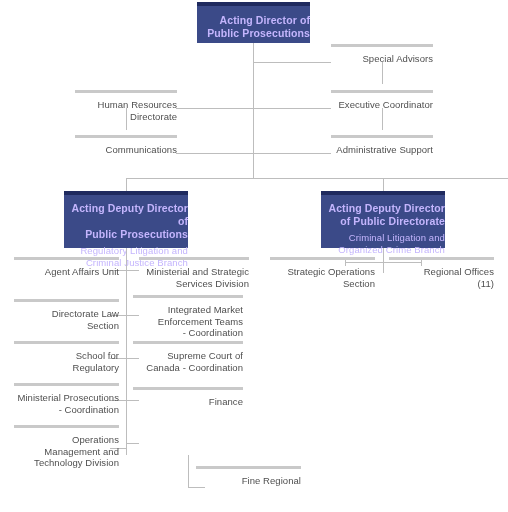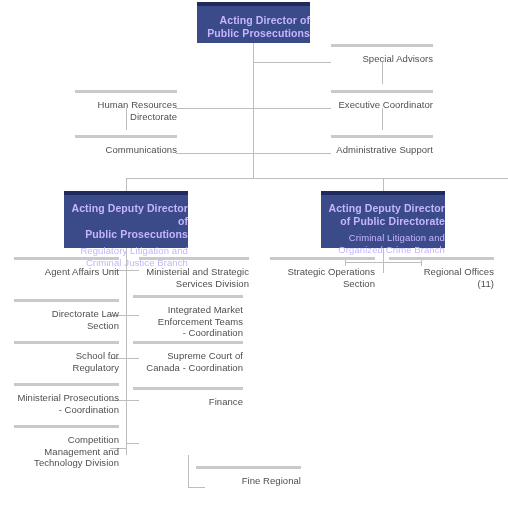--- a/index.html
+++ b/index.html
@@ -187,21 +187,21 @@
     <div class="bar"></div>
     <span class="lbl">
       <span>Ministerial Prosecutions</span><br>
       <span>- Coordination</span>
     </span>
   </div>
 
   <div class="node" style="left:14px;top:425px;width:105px;">
     <div class="bar"></div>
     <span class="lbl">
-      <span>Competition</span><br>
+      <span>Operations</span><br>
       <span>Management and</span><br>
       <span>Technology Division</span>
     </span>
   </div>
 
   <div class="node" style="left:139px;top:257px;width:110px;">
     <div class="bar"></div>
     <span class="lbl">
       <span>Ministerial and Strategic</span><br>
       <span>Services Division</span>

